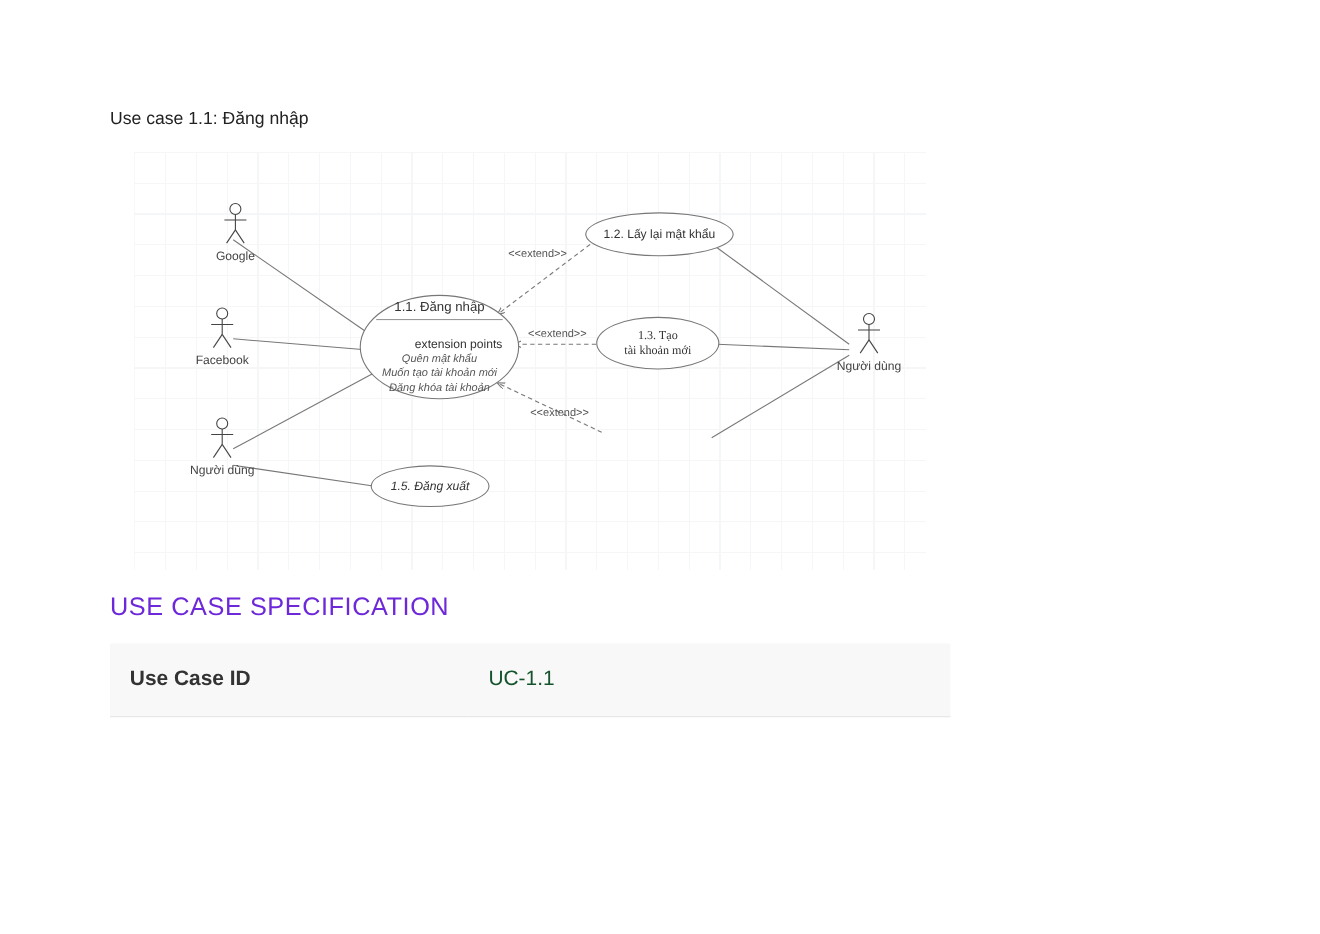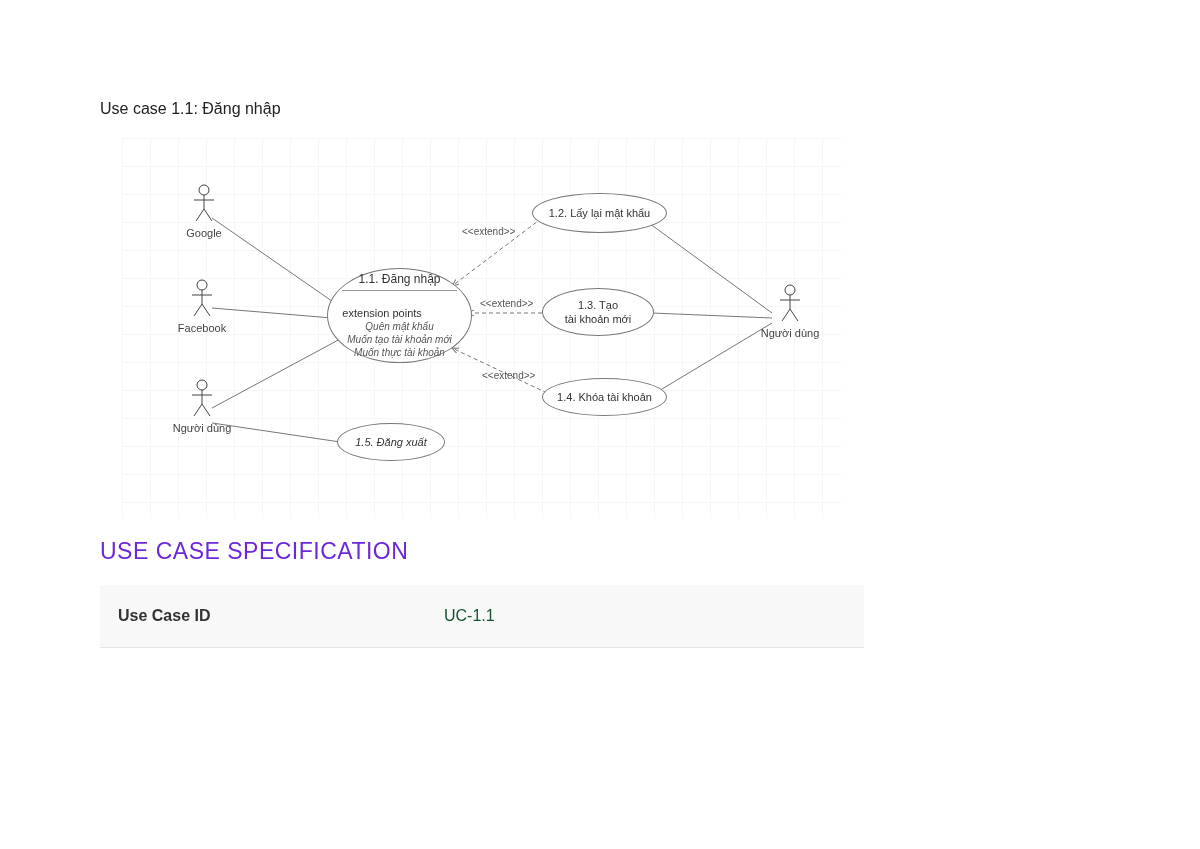--- a/index.html
+++ b/index.html
@@ -53,21 +53,21 @@
     color:#444;
   }
   .actor svg{display:block;margin:0 auto 4px auto;}
   
   .uc{
     position:absolute;
     border:1px solid #777;
     background:#fff;
     border-radius:50%;
     font-size:11px;
-    text-align:left;
+    text-align:right;
     color:#333;
     display:flex;
     flex-direction:column;
     align-items:center;
     justify-content:center;
     line-height:1.3;
     padding:4px 8px;
     box-sizing:border-box;
   }
   .uc .hdr{font-weight:normal;font-size:12px;}
@@ -85,21 +85,21 @@
   .spec-heading{
     margin-top:20px;
     font-size:23px;
     letter-spacing:0.5px;
     color:#6d28d9;
   }
   table.spec{
     width:100%;
     border-collapse:collapse;
     margin-top:20px;
-    font-size:16px;
+    font-size:19px;
   }
   table.spec tr{border-bottom:1px solid #e6e6e6;}
   table.spec tr:nth-child(odd){background:#f8f8f8;}
   table.spec tr:nth-child(even){background:#fff;}
   table.spec td{padding:22px 18px;color:#14532d;}
   table.spec td.k{font-weight:700;color:#333;width:290px;}
 </style>
 </head>
 <body>
 
@@ -125,21 +125,21 @@
       <line x1="650" y1="175" x2="520" y2="80" stroke="#777"></line>
       <line x1="650" y1="180" x2="530" y2="175" stroke="#777"></line>
       <line x1="650" y1="185" x2="525" y2="260" stroke="#777"></line>
 
       <line x1="420" y1="80" x2="330" y2="148" stroke="#777" stroke-dasharray="4 3" marker-end="url(#arr)"></line>
       <line x1="420" y1="175" x2="345" y2="175" stroke="#777" stroke-dasharray="4 3" marker-end="url(#arr)"></line>
       <line x1="425" y1="255" x2="330" y2="210" stroke="#777" stroke-dasharray="4 3" marker-end="url(#arr)"></line>
     </svg>
 
 
-    <div class="actor" style="left:52px;top:45px;">
+    <div class="actor" style="left:62px;top:45px;">
       <svg width="30" height="40">
           <circle cx="15" cy="7" r="5" fill="none" stroke="#444"></circle>
           <line x1="15" y1="12" x2="15" y2="26" stroke="#444"></line>
           <line x1="5" y1="17" x2="25" y2="17" stroke="#444"></line>
           <line x1="15" y1="26" x2="7" y2="38" stroke="#444"></line>
           <line x1="15" y1="26" x2="23" y2="38" stroke="#444"></line>
         </svg>
       <span>Google</span>
     </div>
     <div class="actor" style="left:50px;top:140px;">
@@ -172,35 +172,32 @@
           <line x1="15" y1="26" x2="23" y2="38" stroke="#444"></line>
         </svg>
       <span>Người dùng</span>
     </div>
 
     <div class="uc" style="left:205px;top:130px;width:145px;height:95px;border-radius:50%/50%;">
       <div class="hdr">1.1. Đăng nhập</div>
       <div class="ep-title">extension points</div>
       <div class="ep">Quên mật khẩu</div>
       <div class="ep">Muốn tạo tài khoản mới</div>
-      <div class="ep">Muốn thực tài khoản</div>
+      <div class="ep">Đăng khóa tài khoản</div>
     </div>
 
     <div class="uc uc-sm" style="left:410px;top:55px;width:135px;height:40px;">
       <span>1.2. Lấy lại mật khẩu</span>
     </div>
 
-    <div class="uc uc-sm" style="left:420px;top:150px;width:112px;height:48px;">
+    <div class="uc uc-sm" style="left:420px;top:150px;width:112px;height:48px;font-family:Liberation Serif, serif;">
       <span>1.3. Tạo</span>
       <span>tài khoản mới</span>
     </div>
 
-    <div class="uc uc-sm" style="left:420px;top:240px;width:125px;height:38px;">
-      <span>1.4. Khóa tài khoản</span>
-    </div>
 
     <div class="uc uc-sm" style="left:215px;top:285px;width:108px;height:38px;font-style:italic;">
       <span>1.5. Đăng xuất</span>
     </div>
 
     <div class="lbl" style="left:340px;top:88px;">&lt;&lt;extend&gt;&gt;</div>
     <div class="lbl" style="left:358px;top:160px;">&lt;&lt;extend&gt;&gt;</div>
     <div class="lbl" style="left:360px;top:232px;">&lt;&lt;extend&gt;&gt;</div>
   </div>
 

